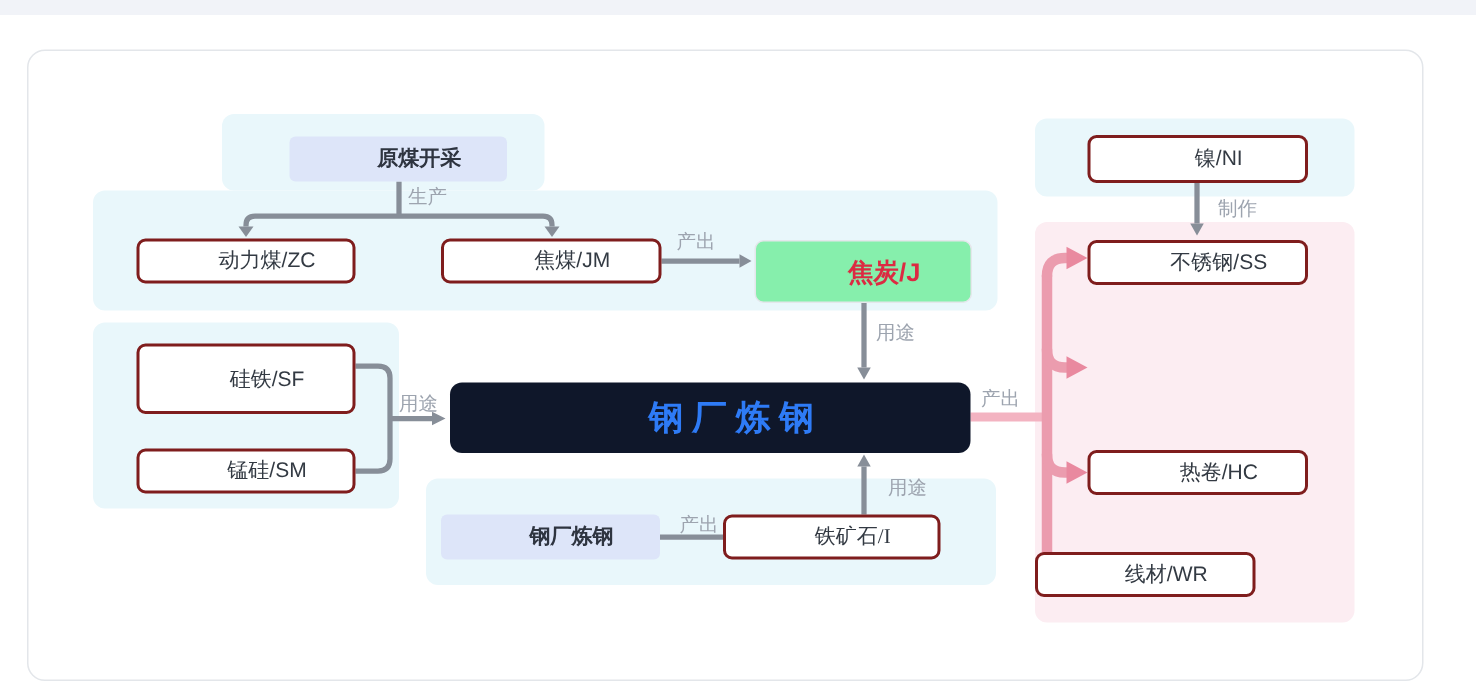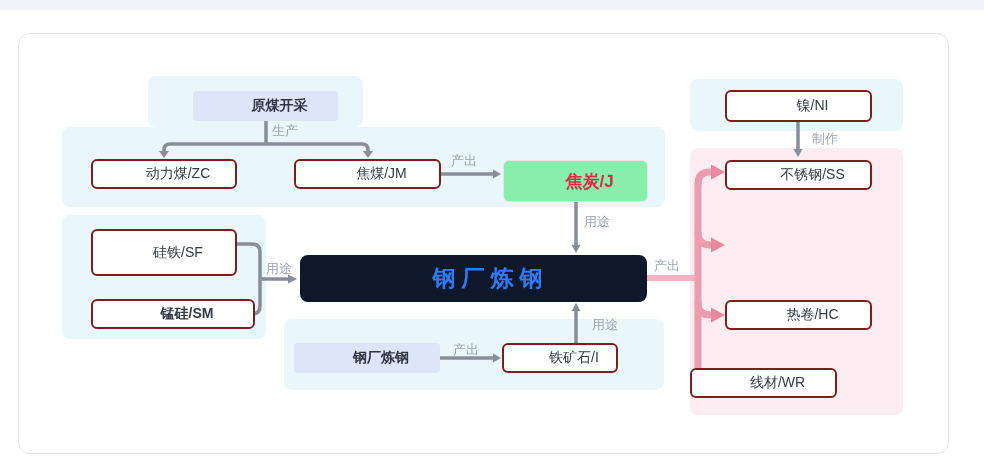--- a/index.html
+++ b/index.html
@@ -101,24 +101,24 @@
     <polygon points="711,237.5 711,252.5 725,245" fill="#e9899f"></polygon>
     <polygon points="711,307.5 711,322.5 725,315" fill="#e9899f"></polygon>
     <polygon points="711,375.5 711,390.5 725,383" fill="#e9899f"></polygon>
   </svg>
 
   <div class="node lav" style="left:193px; top:91px;  width:145px; height:30px;">原煤开采</div>
   <div class="node white" style="left:294px; top:159px; width:147px; height:30px;">焦煤/JM</div>
   <div class="node white" style="left:91px;  top:159px; width:146px; height:30px;">动力煤/ZC</div>
   <div class="node coke" style="left:503px; top:160px; width:145px; height:42px;">焦炭/J</div>
   <div class="node white" style="left:91px;  top:229px; width:146px; height:47px;">硅铁/SF</div>
-  <div class="node white" style="left:91px;  top:299px; width:164px; height:30px;font-weight:bold;">锰硅/SM</div>
+  <div class="node white" style="left:91px;  top:299px; width:146px; height:30px;">锰硅/SM</div>
   <div class="node steel" style="left:300px; top:255px; width:347px; height:47px;">钢厂炼钢</div>
   <div class="node lav" style="left:294px; top:343px; width:146px; height:30px;">钢厂炼钢</div>
-  <div class="node white" style="left:502px; top:343px; width:116px; height:30px;">铁矿石/I</div>
+  <div class="node white" style="left:482px; top:343px; width:145px; height:30px;font-family:Liberation Serif, serif;">铁矿石/I</div>
   <div class="node white" style="left:725px; top:90px;  width:147px; height:32px;">镍/NI</div>
   <div class="node white" style="left:725px; top:160px; width:147px; height:30px;">不锈钢/SS</div>
   <div class="node white" style="left:725px; top:300px; width:147px; height:30px;">热卷/HC</div>
   <div class="node white" style="left:690px; top:368px; width:147px; height:30px;">线材/WR</div>
 
   <div class="edge-label" style="left:272px; top:122px;">生产</div>
   <div class="edge-label" style="left:451px; top:152px;">产出</div>
   <div class="edge-label" style="left:584px; top:213px;">用途</div>
   <div class="edge-label" style="left:266px; top:260px;">用途</div>
   <div class="edge-label" style="left:453px; top:341px;">产出</div>

